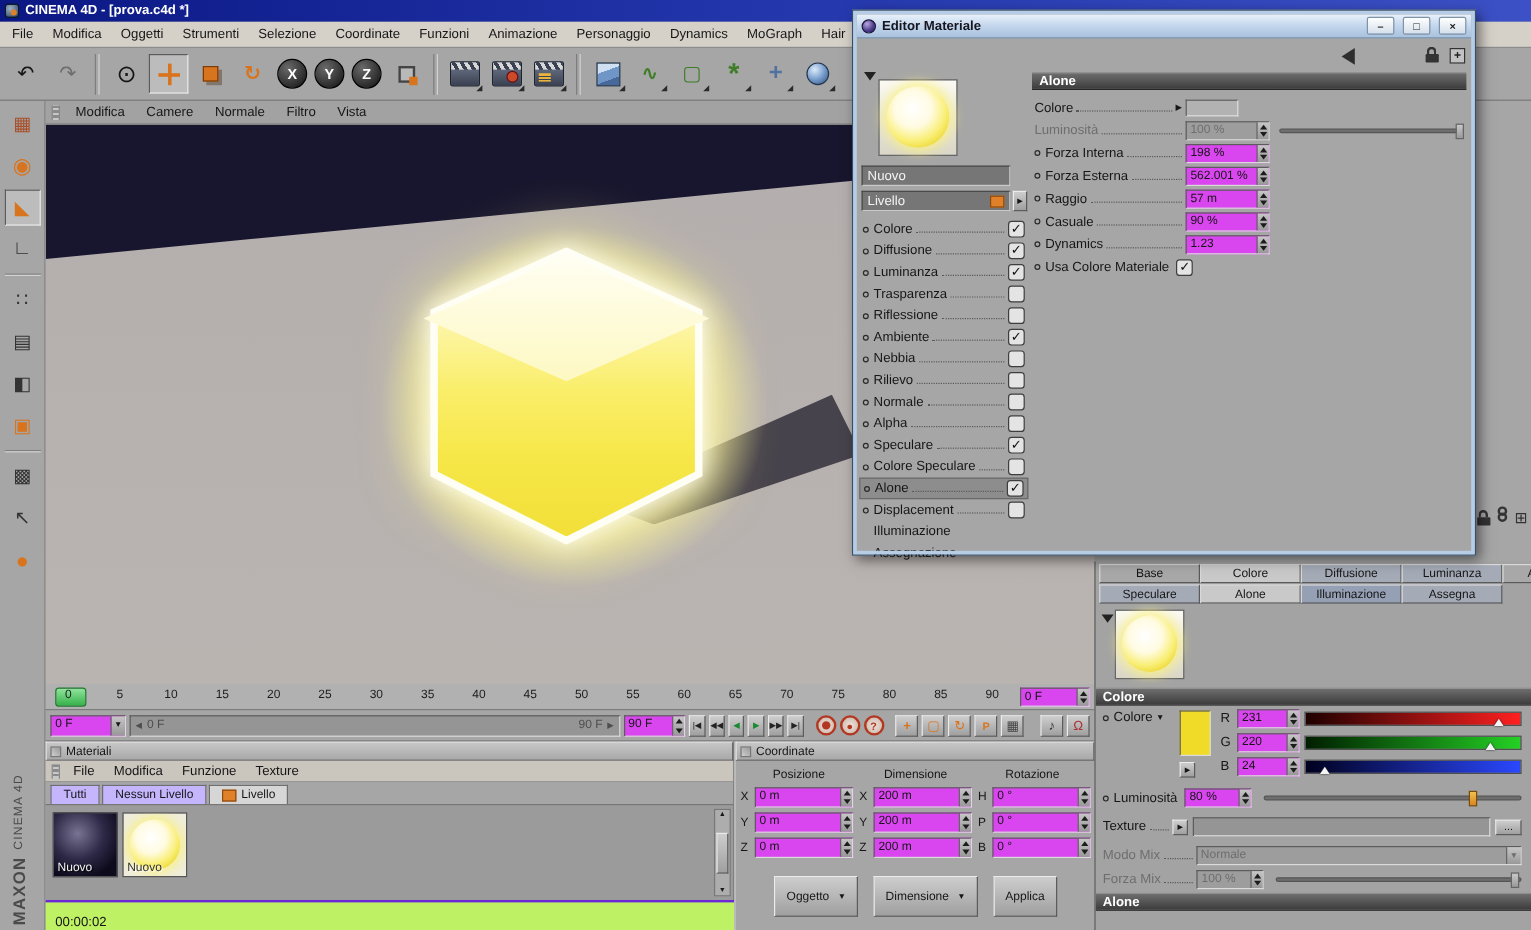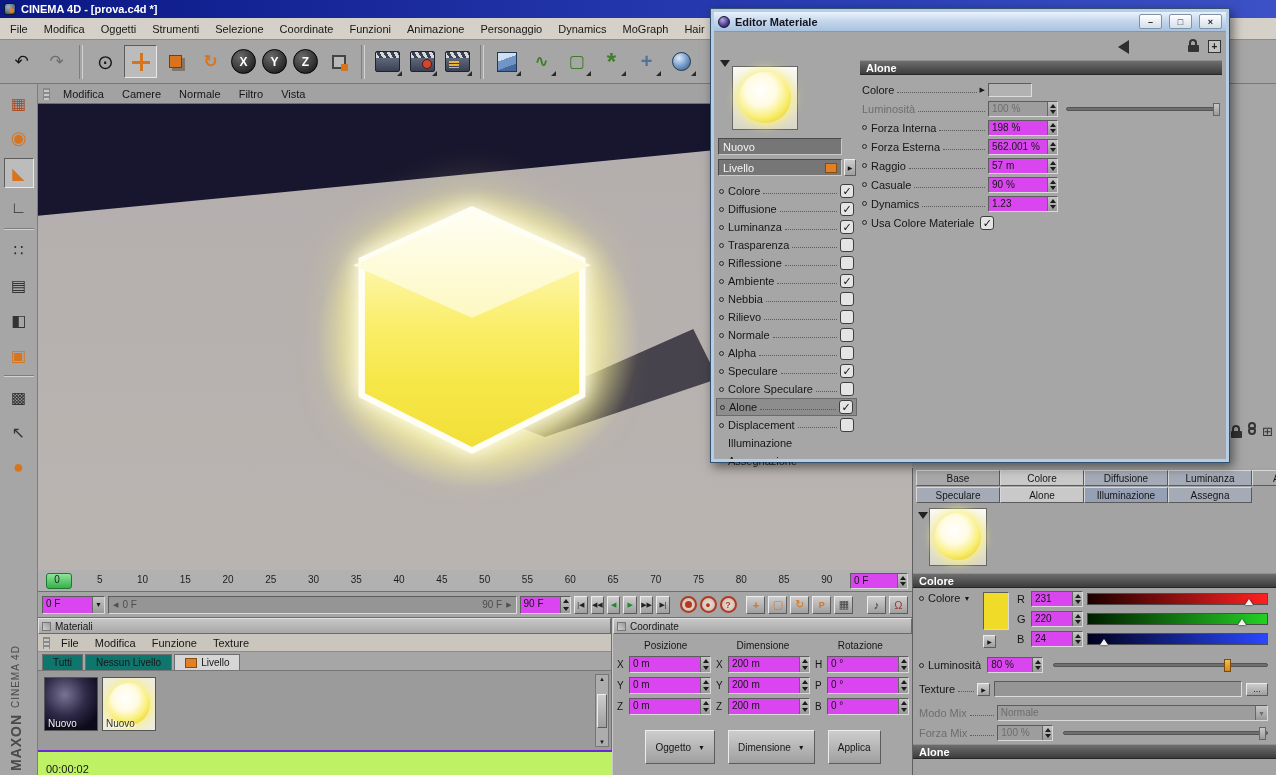--- a/index.html
+++ b/index.html
@@ -86,21 +86,21 @@
 .redring .dotc{width:7px;height:7px;border-radius:50%;background:#b33822}
 .minb{width:19px;height:18px;display:flex;align-items:center;justify-content:center;font-size:11px;flex:none}
 
 .phdr{height:16px;background:linear-gradient(#c6c6c6,#a9a9a9);border:1px solid;border-color:#e2e2e2 #6a6a6a #6a6a6a #e2e2e2;display:flex;align-items:center;gap:4px;padding:0 3px;font-size:10px}
 .gripsq{width:9px;height:9px;border:1px solid #777;background:linear-gradient(45deg,#cfcfcf,#9a9a9a);flex:none}
 
 #materials{position:absolute;left:38px;top:618px;width:574px;height:132px;background:#a6a6a6;border-right:1px solid #6f6f6f}
 #mat-menu{height:18px;background:#cac6be;border-bottom:1px solid #8c8c8c;display:flex;align-items:center;padding-left:2px}
 #mat-menu .mi{padding:2px 8px}
 #mat-tabs{height:18px;display:flex;align-items:flex-end;padding-left:4px;background:#a6a6a6}
-.mtab{padding:2px 10px;font-size:10px;background:#0f766e;border:1px solid #6f6f6f;border-bottom:none;margin-right:2px;display:flex;align-items:center;gap:4px}
+.mtab{padding:2px 10px;font-size:10px;background:#c4b5fd;border:1px solid #6f6f6f;border-bottom:none;margin-right:2px;display:flex;align-items:center;gap:4px}
 .mtab.active{background:#d6d6d6}
 .oblk{width:12px;height:10px;background:#e0812a;border:1px solid #8a4a10}
 #mat-area{position:absolute;left:0;top:52px;right:0;bottom:0;background:#9b9b9b;border-top:1px solid #777}
 .mthumb{position:absolute;top:6px;width:54px;height:54px;border:1px solid #555;overflow:hidden}
 .msphere{position:absolute;inset:0}
 .msphere.dark{background:radial-gradient(circle at 38% 32%,#7a7494,#2e2947 45%,#0d0a1c 80%);}
 .msphere.glow{background:#efeddc}
 .msphere.glow::after{content:"";position:absolute;inset:5px;border-radius:50%;background:radial-gradient(circle at 42% 36%,#fff,#fffbe2 35%,#f9ee74 62%,#eeda3c 78%);box-shadow:0 0 9px 3px rgba(250,240,130,.95)}
 .mcap{position:absolute;left:3px;bottom:1px;color:#f2f2f2;font-size:10px;text-shadow:1px 1px 1px #000}
 .vsb{position:absolute;right:2px;top:3px;bottom:3px;width:14px;background:#adadad;border:1px solid #777;display:flex;flex-direction:column;justify-content:space-between;align-items:center;font-size:6px;padding:1px}

